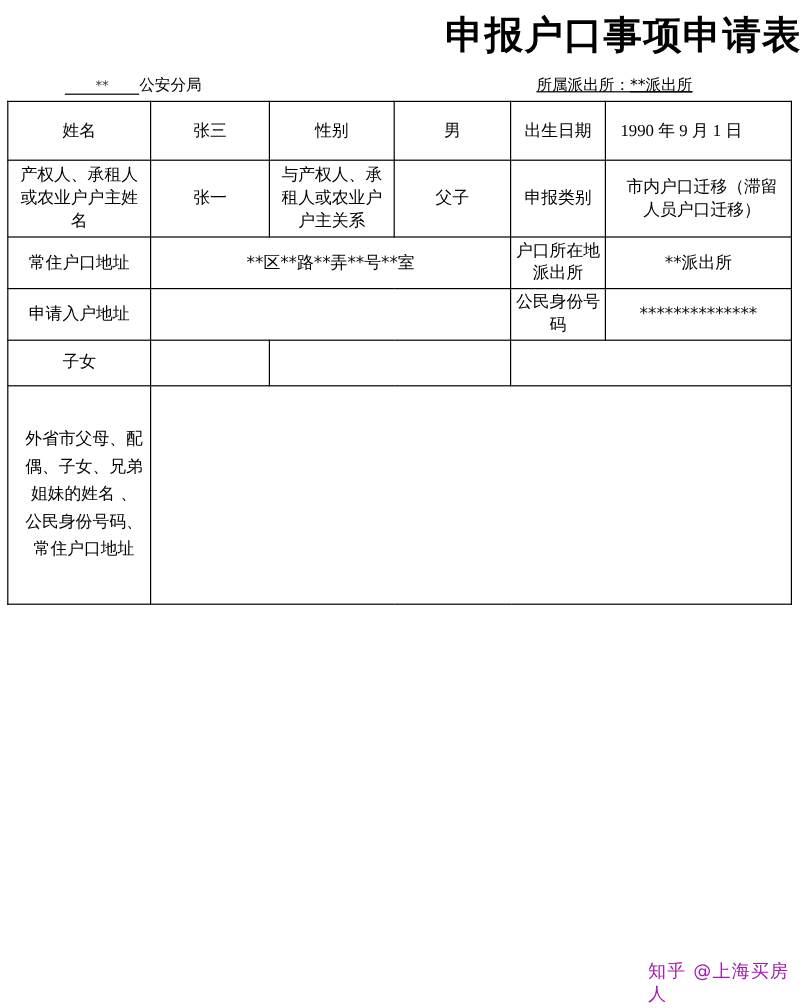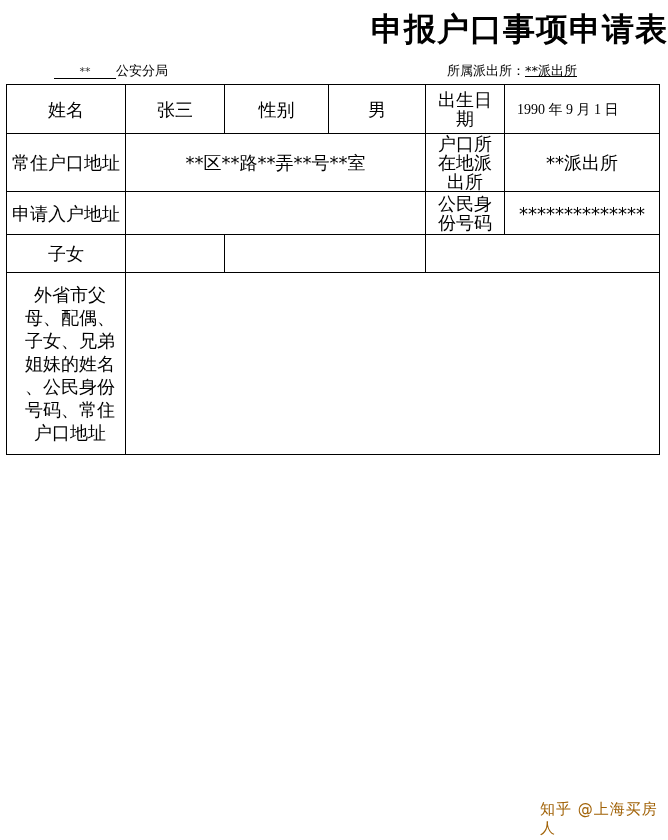--- a/index.html
+++ b/index.html
@@ -3,29 +3,29 @@
 <meta charset="utf-8">
 <style>
   html, body { margin:0; padding:0; background:#ffffff; }
   body { width:668px; height:840px; position:relative; overflow:hidden;
          font-family:"DejaVu Sans", "Liberation Sans", sans-serif; color:#000; }
   .title { position:absolute; left:0; top:8px; width:668px; text-align:right;
            font-size:32px; font-weight:bold; letter-spacing:1px; }
   .sub-left { position:absolute; left:54px; top:62px; font-size:13px; }
   .sub-left .blank { display:inline-block; width:62px; border-bottom:1px solid #000;
                      text-align:center; font-size:11px; color:#333; }
-  .sub-right { position:absolute; left:447px; top:62px; font-size:13px; }
+  .sub-right { position:absolute; left:447px; top:62px; font-size:13px;text-decoration:underline; }
   .sub-right .u { text-decoration:underline; }
   table.form { position:absolute; left:6px; top:84px; border-collapse:collapse;
                table-layout:fixed; width:653px; }
   table.form td { border:1.5px solid #000; text-align:center; vertical-align:middle;
-                  font-size:18px; line-height:19px; padding:0 4px; overflow:hidden; }
+                  font-size:14px; line-height:19px; padding:0 4px; overflow:hidden; }
   td.left-text { text-align:center; padding-left:8px !important; }
   .watermark { position:absolute; left:540px; top:800px; font-size:15px;
-               color:#a16207; letter-spacing:1px; }
+               color:#a21caf; letter-spacing:1px; }
 </style>
 </head>
 <body>
 
 <div class="title">申报户口事项申请表</div>
 
 <div class="sub-left">
   <span class="blank">**</span><span>公安分局</span>
 </div>
 
@@ -46,20 +46,28 @@
   <tbody>
       <tr style="height:49px">
     <td>姓名</td>
     <td>张三</td>
     <td>性别</td>
     <td>男</td>
     <td>出生日期</td>
     <td style="font-family:'Liberation Serif',serif;font-size:14px;text-align:left;padding-left:12px">1990 年 9 月 1 日</td>
   </tr>
 
+  <tr style="height:64px">
+    <td>产权人、承租人或农业户户主姓名</td>
+    <td>张一</td>
+    <td>与产权人、承租人或农业户户主关系</td>
+    <td>父子</td>
+    <td>申报类别</td>
+    <td style="padding:0 8px 0 14px">市内户口迁移（滞留人员户口迁移）</td>
+  </tr>
 
   <tr style="height:43px">
     <td>常住户口地址</td>
     <td colspan="3">**区**路**弄**号**室</td>
     <td>户口所在地派出所</td>
     <td>**派出所</td>
   </tr>
 
 
   <tr style="height:43px">

